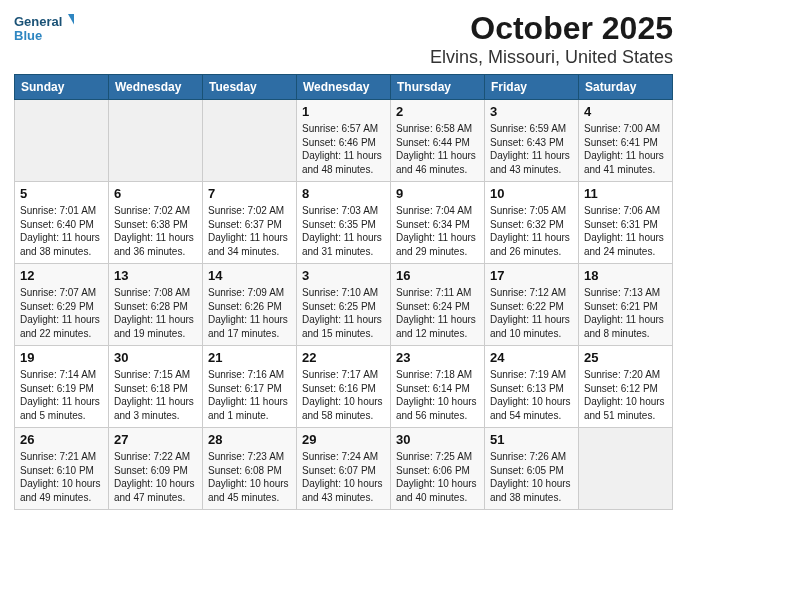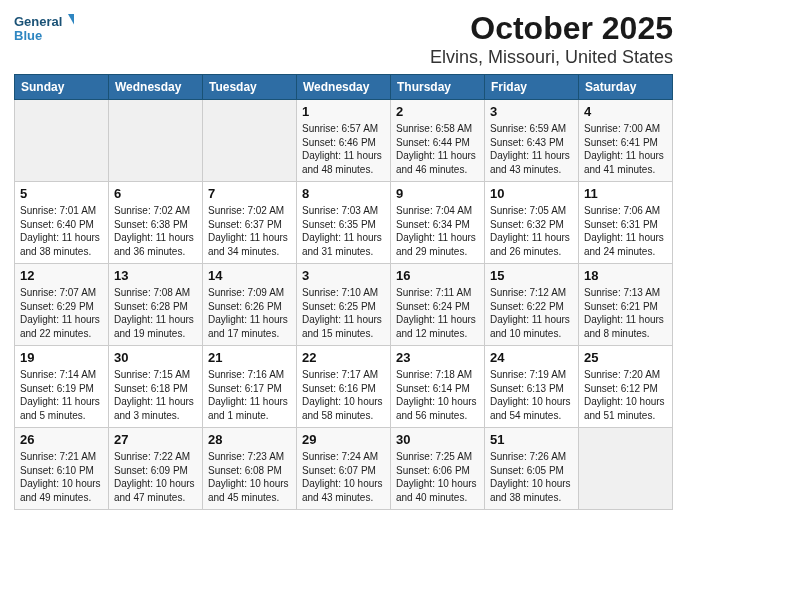--- a/index.html
+++ b/index.html
@@ -175,21 +175,21 @@
       </td>
           <td>
         <div class="day-number">3</div>
         <div class="cell-text">Sunrise: 7:10 AM<br>Sunset: 6:25 PM<br>Daylight: 11 hours and 15 minutes.</div>
       </td>
           <td>
         <div class="day-number">16</div>
         <div class="cell-text">Sunrise: 7:11 AM<br>Sunset: 6:24 PM<br>Daylight: 11 hours and 12 minutes.</div>
       </td>
           <td>
-        <div class="day-number">15</div>
+        <div class="day-number">17</div>
         <div class="cell-text">Sunrise: 7:12 AM<br>Sunset: 6:22 PM<br>Daylight: 11 hours and 10 minutes.</div>
       </td>
           <td>
         <div class="day-number">18</div>
         <div class="cell-text">Sunrise: 7:13 AM<br>Sunset: 6:21 PM<br>Daylight: 11 hours and 8 minutes.</div>
       </td>
         </tr>
         <tr>
           <td>
         <div class="day-number">19</div>

